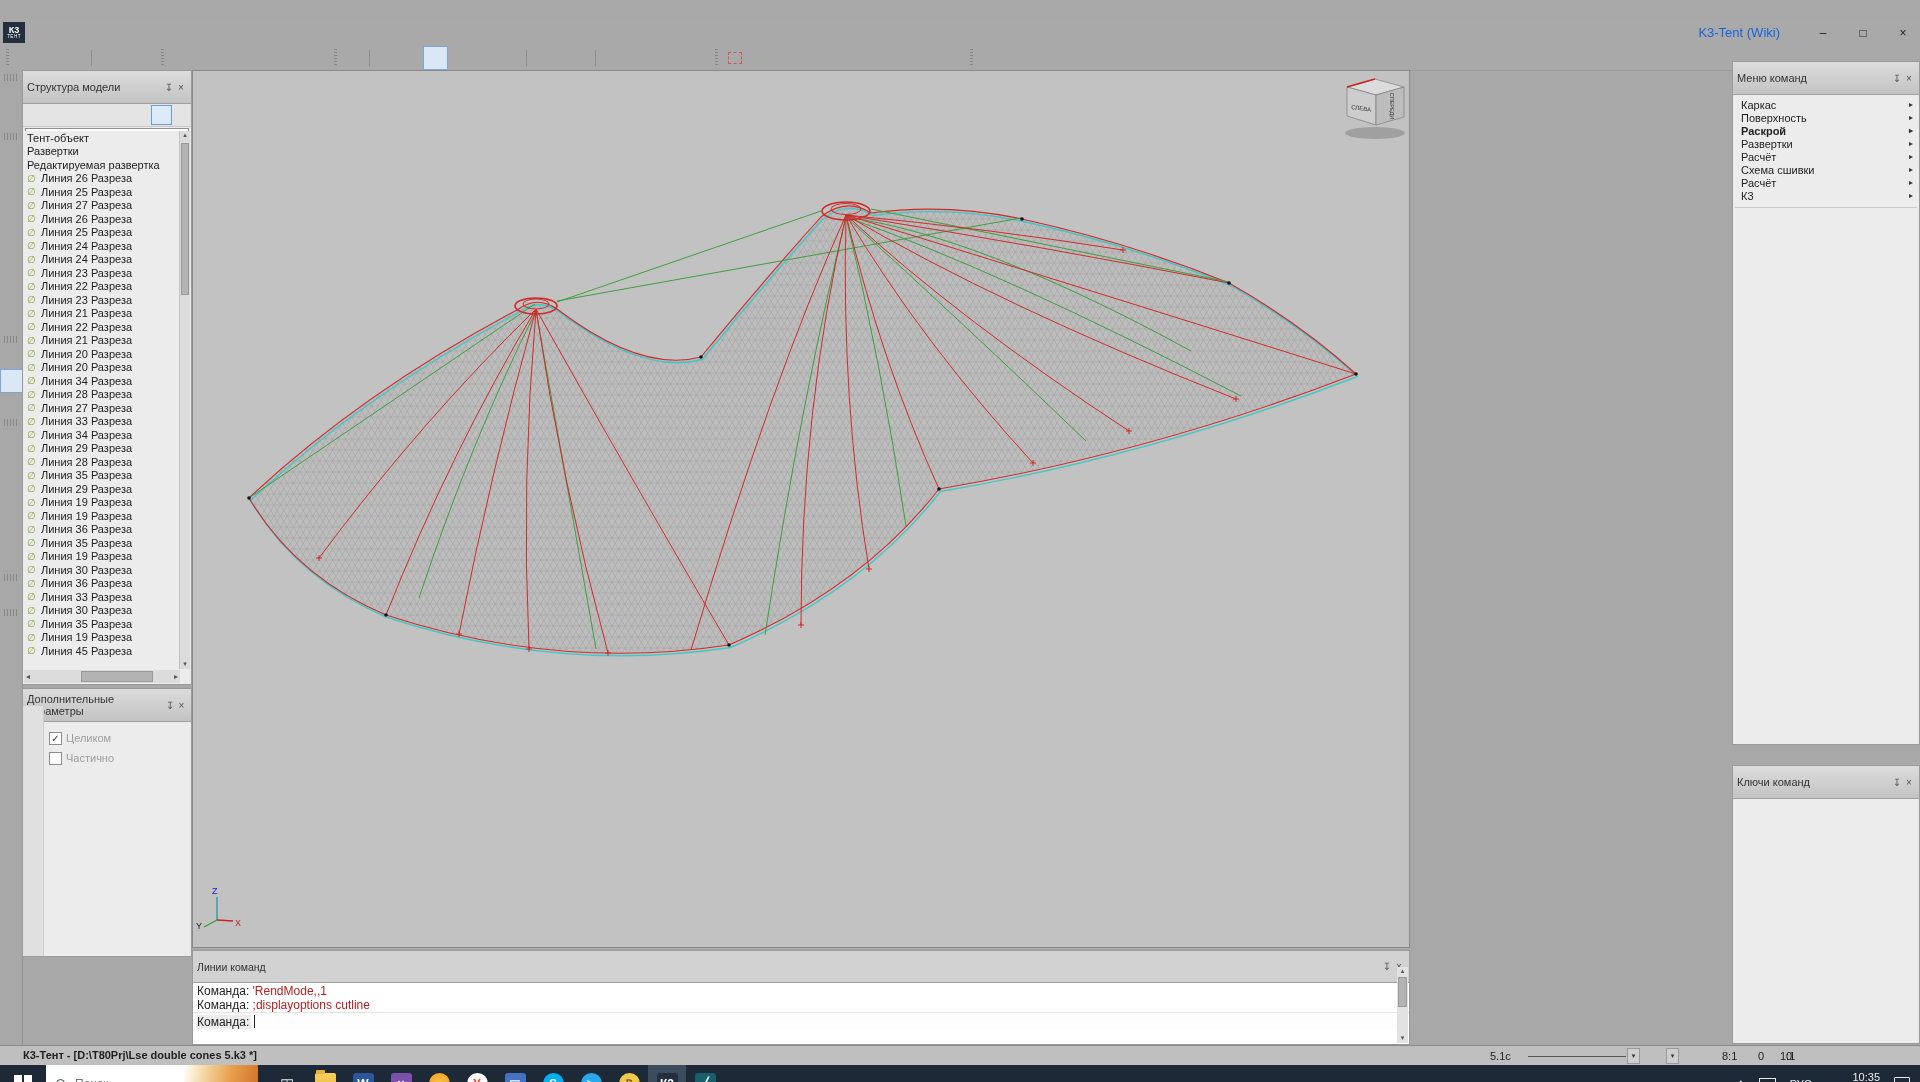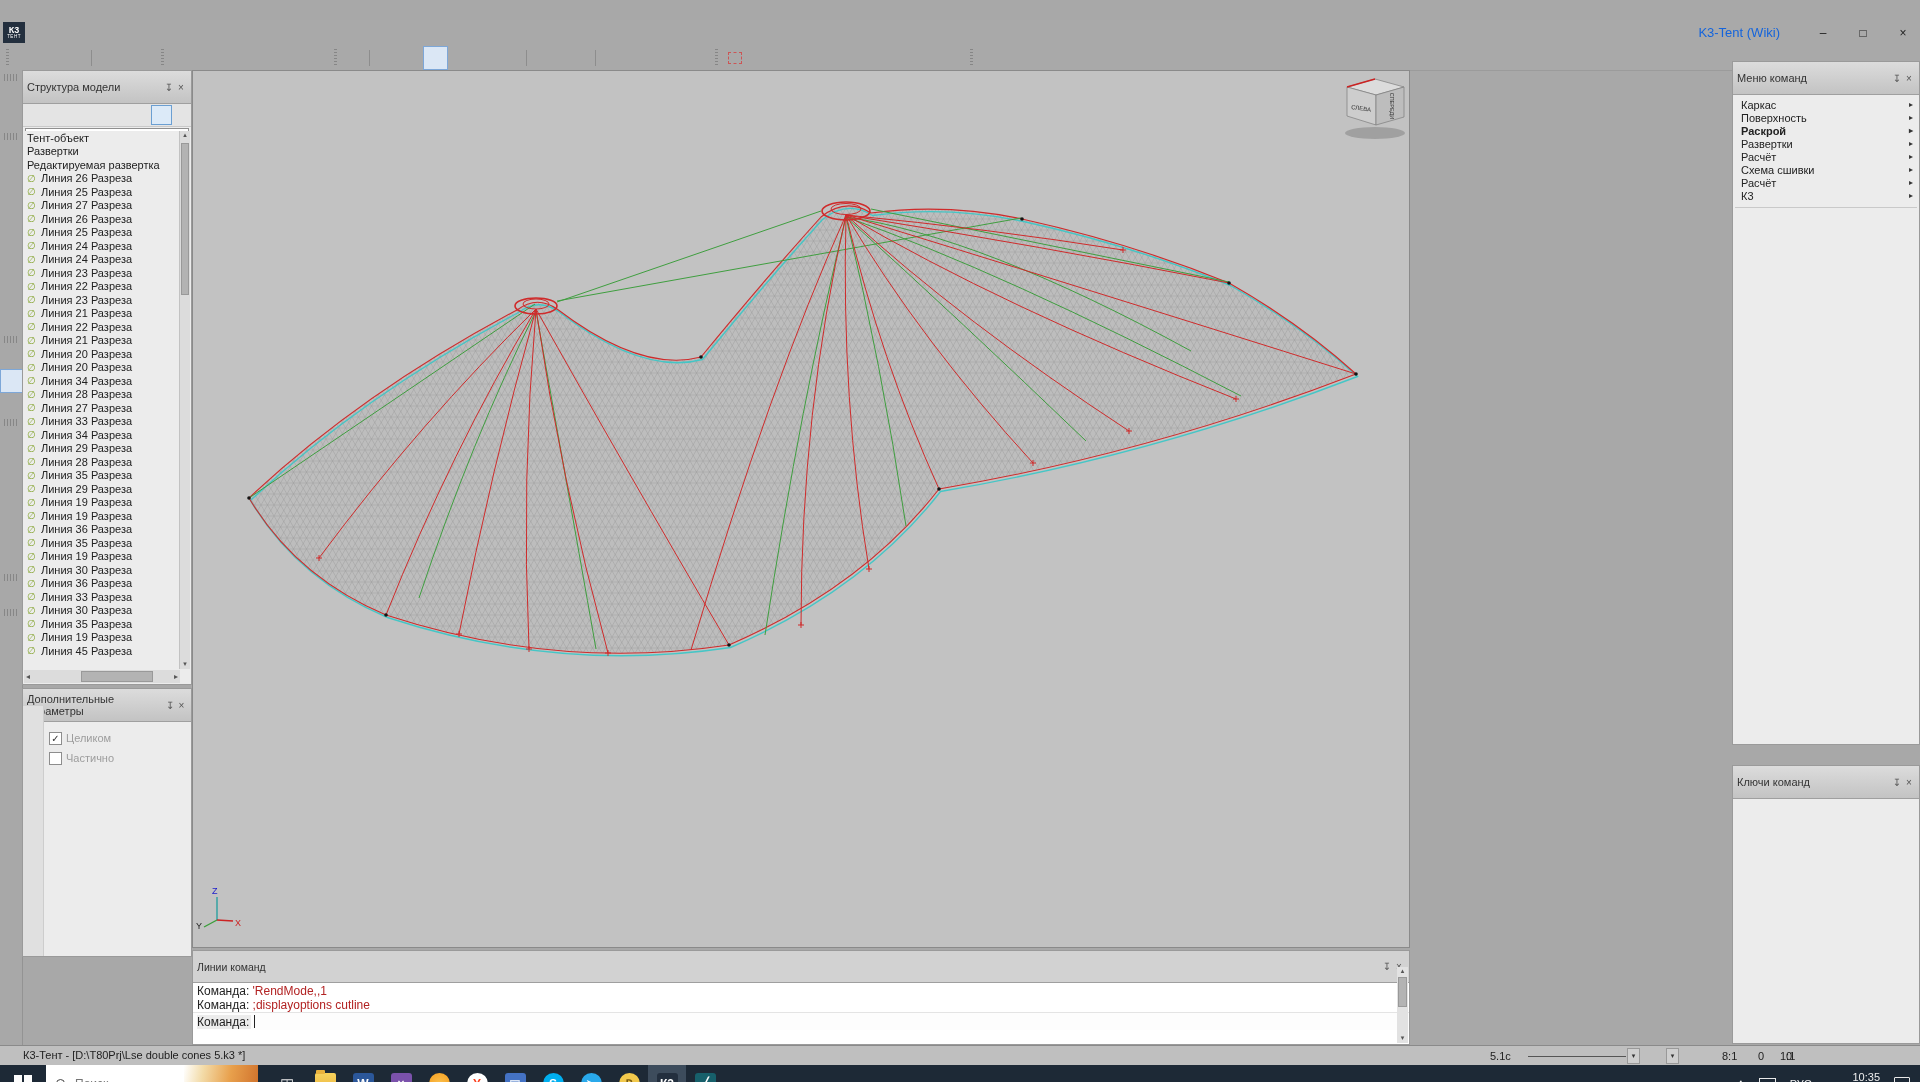--- a/index.html
+++ b/index.html
@@ -78,21 +78,21 @@
   .cline .cpfx{color:#222;}
   .cline.green .ctxt{color:#1e7d1e;}
   .cline.red .ctxt{color:#b22222;}
   #prompt-row{height:17px;display:flex;align-items:center;padding-left:4px;font-size:12px;border-top:1px solid #e4e4e4;background:#fdfdfd;}
   #prompt-row .plabel{background:#ececec;padding:0 2px 0 0;}
   .caret{display:inline-block;width:1px;height:13px;background:#222;margin-left:3px;}
   #cmdscroll{position:absolute;right:1px;top:16px;bottom:1px;width:11px;background:#e2e2e2;font-size:7px;color:#555;text-align:center;}
   #cmdscroll .vthumb{top:10px;height:28px;}
   
   #statusbar{left:0;top:1025px;width:1920px;height:20px;background:#bfbfbf;border-top:1px solid #8a8a8a;}
-  #statusbar .txt{position:absolute;left:23px;top:3px;font-size:11px;color:#1e1e1e;}
+  #statusbar .txt{position:absolute;left:23px;top:3px;font-size:11px;color:#1e1e1e;font-weight:bold;}
   .sb{position:absolute;top:0;height:20px;display:flex;align-items:center;font-size:11px;color:#222;}
   #sb-slider{left:1528px;width:98px;}
   #sb-slider .track{width:98px;height:1px;background:#555;}
   .ddbox{width:11px;height:14px;font-size:7px;color:#333;display:flex;align-items:center;justify-content:center;border:1px solid #999;background:#cfcfcf;}
   #sb-swatch{left:1638px;width:26px;height:13px;top:3px;background:#14149b;border:1px solid #666;}
   .sbicon{width:20px;text-align:center;font-size:12px;color:#3c3c3c;}
   #sb-grip{left:1905px;top:4px;width:12px;height:12px;background:
     repeating-linear-gradient(135deg,#8f8f8f 0 1.5px,transparent 1.5px 4px);}
   
   #taskbar{left:0;top:1045px;width:1920px;height:37px;background:#1d2936;display:flex;align-items:stretch;}

